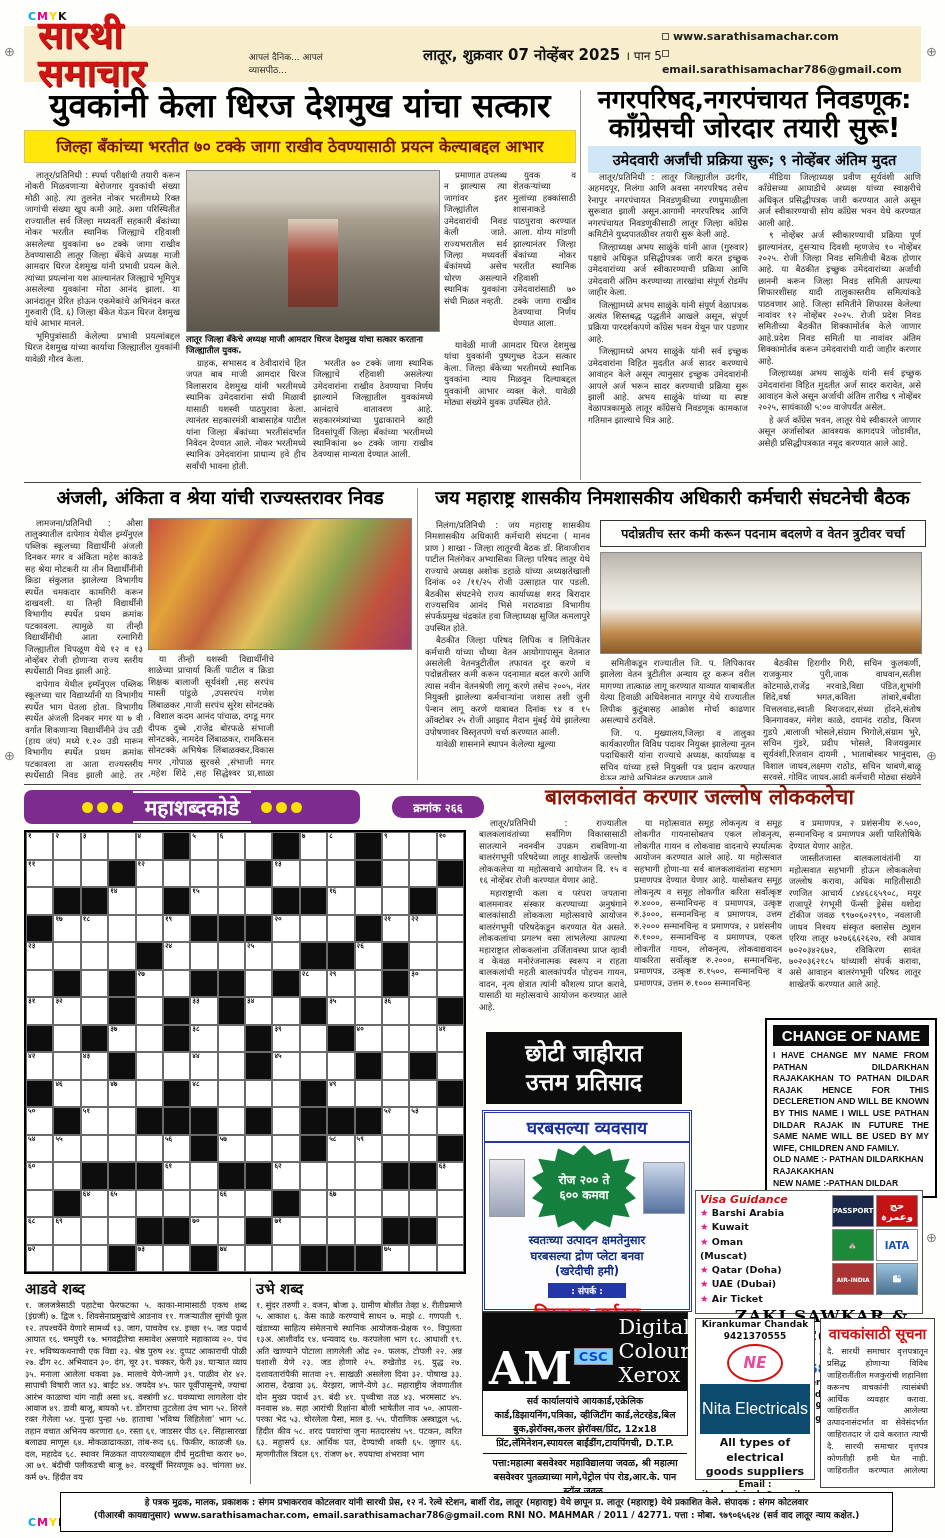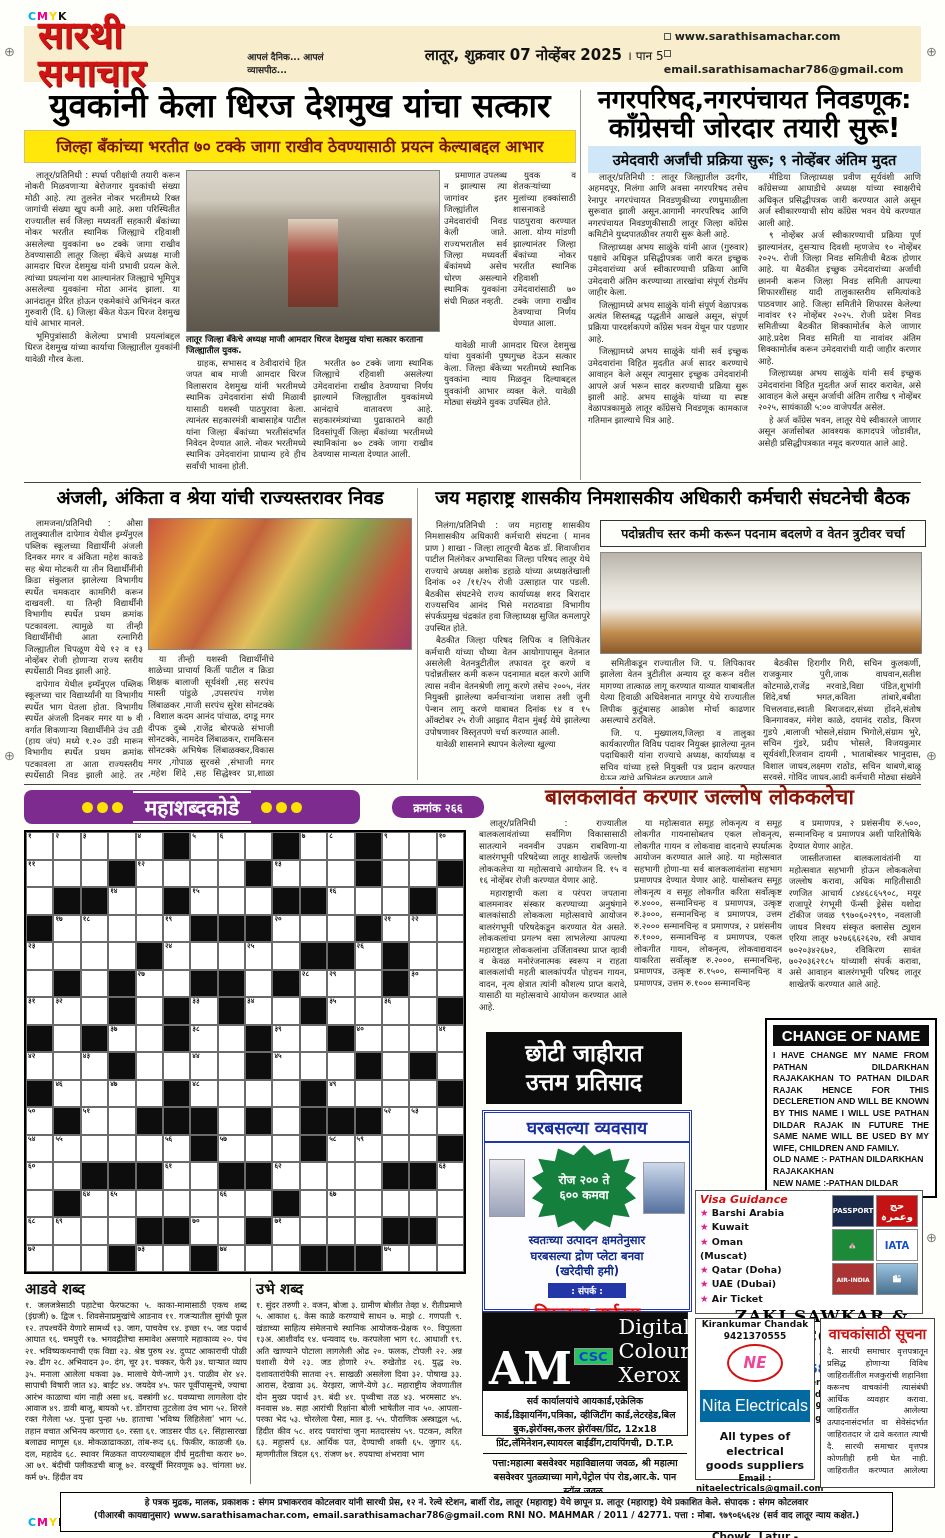--- a/index.html
+++ b/index.html
@@ -7,21 +7,21 @@
         font-family:"DejaVu Sans","Liberation Sans",sans-serif;color:#111;}
   .regmark{position:absolute;color:#777;font-size:13px;}
   .cmyk{position:absolute;font-size:11px;font-weight:bold;letter-spacing:1px;}
   .cmyk .c{color:#00aeef}.cmyk .m{color:#ec008c}.cmyk .y{color:#ffd400}.cmyk .k{color:#111}
 
   
   .masthead{position:absolute;left:24px;top:26px;width:897px;height:56px;background:#f8eecd;
             display:flex;align-items:center;}
   .mast-title{color:#d11313;font-size:38px;font-weight:bold;margin-left:14px;line-height:1;
               font-family:"DejaVu Serif","Liberation Serif",serif;text-shadow:1px 1px 0 #8a0c0c;}
-  .mast-tag{font-size:9px;font-weight:bold;color:#222;margin-left:6px;margin-top:18px;}
+  .mast-tag{font-size:9px;font-weight:normal;color:#222;margin-left:6px;margin-top:18px;}
   .mast-date{font-size:15px;font-weight:bold;color:#111;margin-left:60px;white-space:nowrap;}
   .mast-contact{margin-left:auto;margin-right:10px;font-size:11px;font-weight:bold;color:#222;text-align:left;line-height:1.5;}
   .mast-contact .sq{display:inline-block;width:5px;height:5px;border:1px solid #555;margin-right:4px;}
 
   
   .bodytext{font-size:8.6px;line-height:1.33;text-align:justify;color:#1b1b1b;overflow:hidden;}
   .bodytext p{margin:0 0 1px;text-indent:11px;}
   .headline{font-weight:bold;color:#000;line-height:1.08;font-family:"DejaVu Sans","Liberation Sans",sans-serif;}
   .vline{position:absolute;width:1px;background:#9a9a9a;}
   .hline{position:absolute;height:1px;background:#444;}
@@ -83,31 +83,31 @@
   .zaki-brand{font-size:17px;font-weight:bold;color:#000;letter-spacing:1px;font-family:"DejaVu Serif","Liberation Serif",serif;}
   .zaki-phones{color:#1550c8;font-weight:bold;font-size:12.5px;text-shadow:0 0 1px #9cc;}
   .zaki-addr{font-size:8.6px;font-weight:bold;color:#111;text-align:center;line-height:1.4;}
   .logo-box{width:40px;height:30px;border:1px solid #888;display:flex;align-items:center;justify-content:center;
             font-size:7px;font-weight:bold;color:#fff;text-align:center;}
   .plane{color:#c42222;font-size:30px;transform:rotate(-12deg);display:inline-block;}
 
   .ad-am{position:absolute;border:1px solid #222;background:#fff;}
   .am-top{background:#0c0c0c;color:#fff;display:flex;align-items:flex-end;padding:2px 6px 4px;}
   .am-big{font-family:"DejaVu Serif","Liberation Serif",serif;font-size:44px;line-height:.85;font-weight:bold;}
-  .am-csc{background:#22c55e;color:#1a3fd0;font-weight:bold;font-size:13px;padding:0 4px;border:1px solid #999;margin:0 4px 22px 2px;}
+  .am-csc{background:#7dd3fc;color:#1a3fd0;font-weight:bold;font-size:13px;padding:0 4px;border:1px solid #999;margin:0 4px 22px 2px;}
   .am-sub{font-family:"DejaVu Serif","Liberation Serif",serif;font-size:21px;margin-left:2px;}
   .am-services{font-size:9.3px;font-weight:bold;text-align:center;line-height:1.5;padding:3px 2px;border-bottom:1.5px solid #000;}
   .am-addr{font-size:9.3px;font-weight:bold;text-align:center;line-height:1.5;padding:2px 2px 0;}
   .am-phone{font-size:12.5px;font-weight:bold;text-align:center;padding:1px 0 2px;}
 
   .ad-nita{position:absolute;border:1px solid #444;background:#fff;text-align:center;}
   .nita-contact{font-size:9px;font-weight:bold;text-align:center;line-height:1.3;}
   .ne-logo{width:52px;height:34px;border:2px solid #d31111;border-radius:50%;margin:2px auto;display:flex;align-items:center;justify-content:center;
            color:#ec4899;font-weight:bold;font-size:15px;font-style:italic;}
-  .nita-brand{background:#0369a1;color:#fff;font-size:16px;padding:7px 0;margin:8px 4px;font-family:"Liberation Sans","DejaVu Sans",sans-serif;}
+  .nita-brand{background:#0c4a6e;color:#fff;font-size:16px;padding:16px 0;margin:2px 4px;font-family:"Liberation Sans","DejaVu Sans",sans-serif;}
   .nita-line{font-size:11px;font-weight:bold;line-height:1.3;}
   .nita-email{font-size:8.6px;font-weight:bold;}
   .nita-addr{font-size:10.5px;font-weight:bold;line-height:1.35;border-top:1.5px solid #000;margin-top:3px;padding-top:3px;}
 
   .ad-suchana{position:absolute;border:1px solid #444;background:#fff;padding:4px 6px;}
   .suchana-title{color:#c41414;font-weight:bold;font-size:14.5px;text-align:center;margin-bottom:3px;}
   .suchana-body{font-size:8.2px;line-height:1.45;text-align:justify;color:#141414;}
 
   .footerbox{position:absolute;border:1.5px solid #000;background:#fff;text-align:center;
              font-size:8.8px;font-weight:bold;line-height:1.5;padding:3px 8px;}

